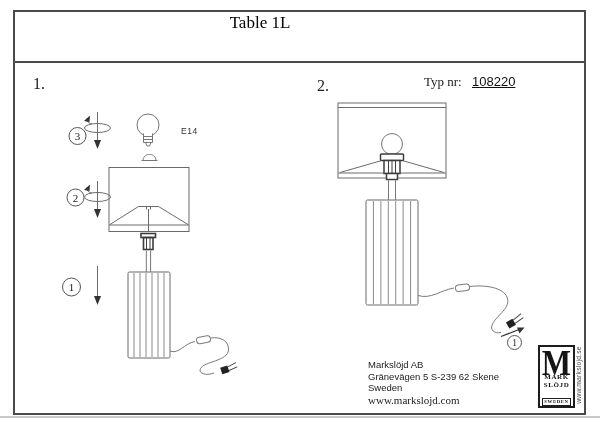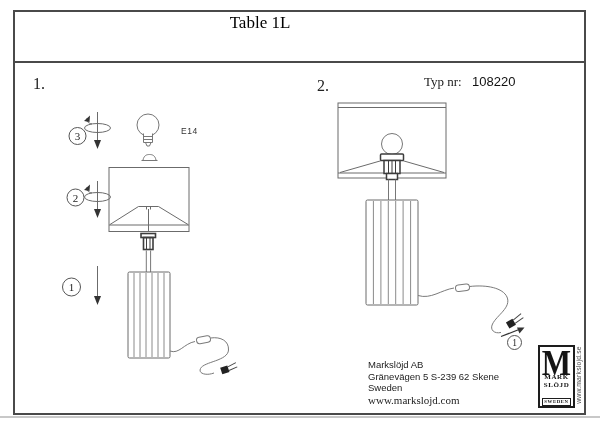--- a/index.html
+++ b/index.html
@@ -21,21 +21,21 @@
   .page-title{
     font-family:"Liberation Serif",serif;font-size:23px;letter-spacing:2px;
     color:#2a2a2a;line-height:26px;
   }
   .page-subtitle{
     font-family:Liberation Serif, serif;font-size:17px;color:#000000;line-height:17px;
   }
   .typart{position:absolute;left:424px;top:26px;font-size:13px;line-height:16.5px;margin-top:48px;}
   .typart .row{display:flex;}
   .typart .lbl{font-family:"Liberation Serif",serif;width:48px;color:#222;}
-  .typart .val{font-family:"Liberation Sans",sans-serif;color:#111;}
+  .typart .val{font-family:"Liberation Sans",sans-serif;color:#111;text-decoration:underline;}
   .step-label{
     position:absolute;font-family:"Liberation Serif",serif;font-size:16px;color:#222;
   }
   #step1-label{left:33px;top:75px;}
   #step2-label{left:317px;top:77px;}
   svg.diagram{position:absolute;left:0;top:0;}
   .footer-address{
     position:absolute;left:368px;top:359px;width:180px;text-align:left;
     font-size:9.5px;line-height:11.5px;color:#222;
   }

